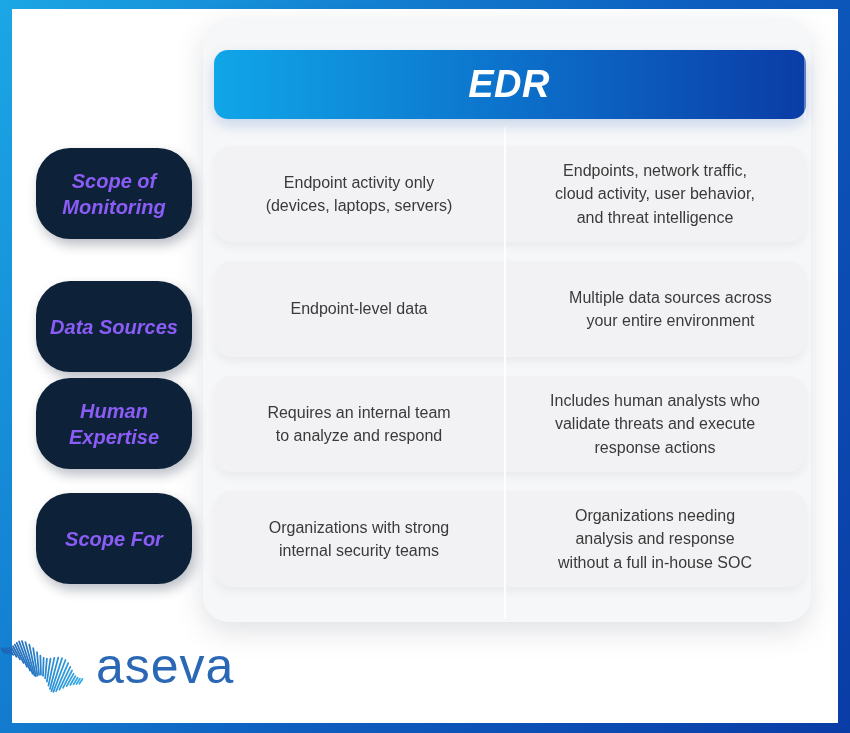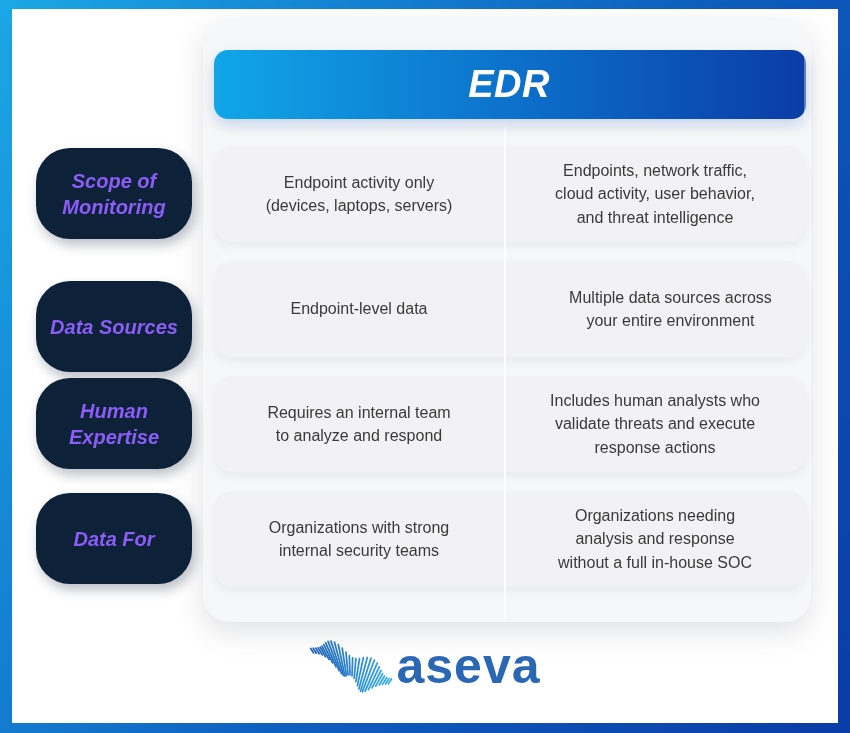--- a/index.html
+++ b/index.html
@@ -56,21 +56,21 @@
     color:#8b5cf6;font-size:20px;font-weight:bold;font-style:italic;
     text-align:center;line-height:1.3;white-space:pre-line;
     box-shadow:3px 6px 12px rgba(10,25,50,0.28);
   }
   .row1{top:146px;} .pill1{top:148px;}
   .row2{top:261px;gap:31px;} .pill2{top:281px;}
   .row3{top:376px;} .pill3{top:378px;}
   .row4{top:491px;} .pill4{top:493px;}
   .logo-row{
     position:absolute;left:0;top:630px;width:100%;height:76px;
-    display:flex;align-items:center;justify-content:center;gap:3px;z-index:2;font-weight:bold;
+    display:flex;align-items:center;gap:12px;z-index:2;
   }
   .logo-icon{width:84px;height:74px;}
   .logo-text{
     font-size:50px;color:#2A67B5;letter-spacing:1px;line-height:1;
     transform:translateY(-2px);
   }
 </style>
 </head>
 <body>
 
@@ -110,21 +110,21 @@
   </div>
   <div class="label-pill pill3">Human Expertise</div>
 
   <div class="row-band row4">
     <div class="cell edr">Organizations with strong
 internal security teams</div>
     <div class="cell mdr">Organizations needing
 analysis and response
 without a full in-house SOC</div>
   </div>
-  <div class="label-pill pill4">Data For</div>
+  <div class="label-pill pill4">Scope For</div>
 
   <div class="logo-row">
     <span>
       <svg id="wave-svg" class="logo-icon" viewBox="0 0 82 72" xmlns="http://www.w3.org/2000/svg">
           <line x1="1.6" y1="18.8" x2="4.4" y2="23.2" stroke="rgb(32,95,176)" stroke-width="1.7" stroke-linecap="round"></line>
           <line x1="4.1" y1="18.7" x2="7.1" y2="23.5" stroke="rgb(33,98,178)" stroke-width="1.7" stroke-linecap="round"></line>
           <line x1="6.6" y1="18.6" x2="9.9" y2="24.1" stroke="rgb(33,100,180)" stroke-width="1.7" stroke-linecap="round"></line>
           <line x1="8.9" y1="18.3" x2="12.9" y2="25.2" stroke="rgb(34,103,182)" stroke-width="1.7" stroke-linecap="round"></line>
           <line x1="10.9" y1="17.7" x2="16.1" y2="27.0" stroke="rgb(35,106,184)" stroke-width="1.7" stroke-linecap="round"></line>
           <line x1="12.7" y1="16.7" x2="19.5" y2="29.6" stroke="rgb(35,108,186)" stroke-width="1.7" stroke-linecap="round"></line>

